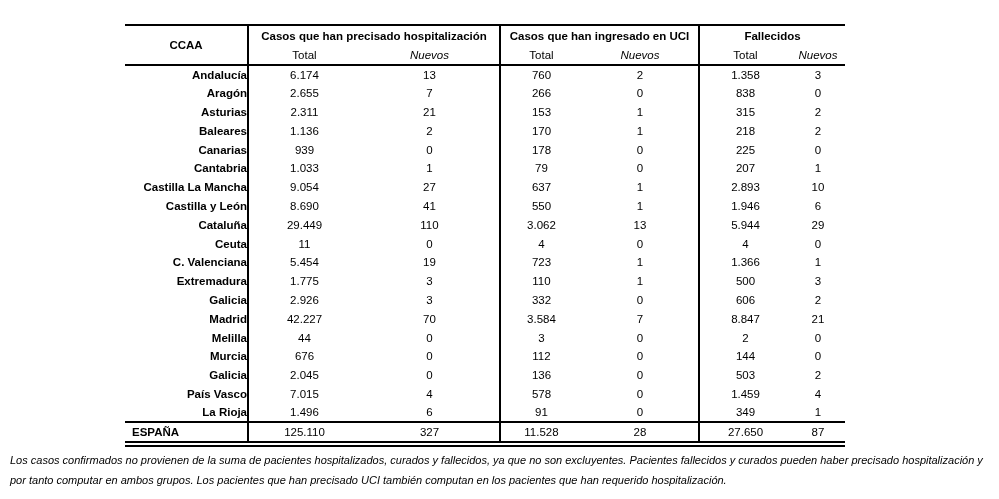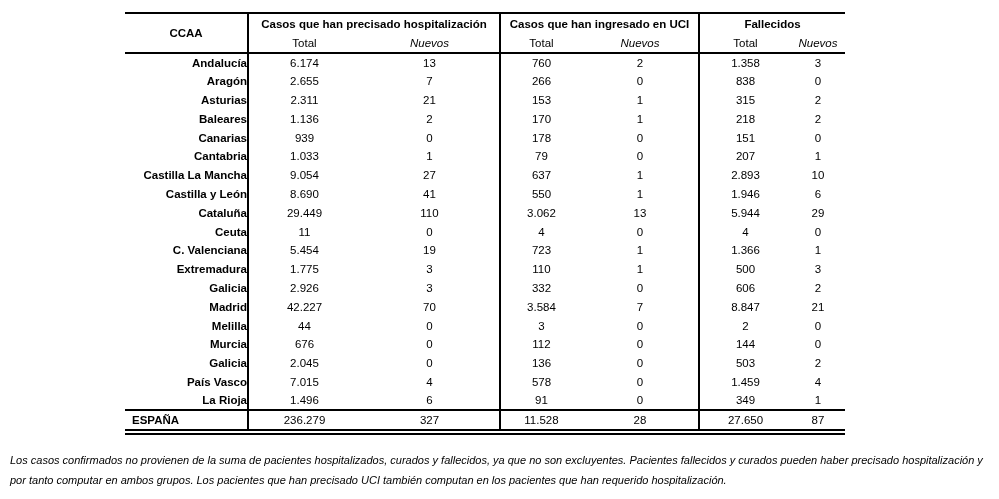--- a/index.html
+++ b/index.html
@@ -8,21 +8,21 @@
     width: 999px; height: 499px;
     background: #ffffff;
     font-family: "Liberation Sans", sans-serif;
     color: #000000;
     position: relative;
     overflow: hidden;
   }
   .table-wrap {
     position: absolute;
     left: 125px;
-    top: 12px;
+    top: 24px;
   }
   table.ccaa-table {
     border-collapse: collapse;
     table-layout: fixed;
     width: 720px;
     border-top: 2.5px solid #000;
   }
   th, td {
     padding: 0;
     font-size: 11.5px;
@@ -149,21 +149,21 @@
           <td>1</td>
           <td class="bl">218</td>
           <td>2</td>
         </tr>
         <tr>
           <th class="region">Canarias</th>
           <td class="bl">939</td>
           <td>0</td>
           <td class="bl">178</td>
           <td>0</td>
-          <td class="bl">151</td>
+          <td class="bl">225</td>
           <td>0</td>
         </tr>
         <tr>
           <th class="region">Cantabria</th>
           <td class="bl">1.033</td>
           <td>1</td>
           <td class="bl">79</td>
           <td>0</td>
           <td class="bl">207</td>
           <td>1</td>
@@ -282,21 +282,21 @@
           <td>6</td>
           <td class="bl">91</td>
           <td>0</td>
           <td class="bl">349</td>
           <td>1</td>
         </tr>
       </tbody>
     <tfoot>
       <tr>
         <th class="region">ESPAÑA</th>
-        <td class="bl">236.279</td>
+        <td class="bl">125.110</td>
         <td>327</td>
         <td class="bl">11.528</td>
         <td>28</td>
         <td class="bl">27.650</td>
         <td>87</td>
       </tr>
     </tfoot>
   </table>
 </div>
 

